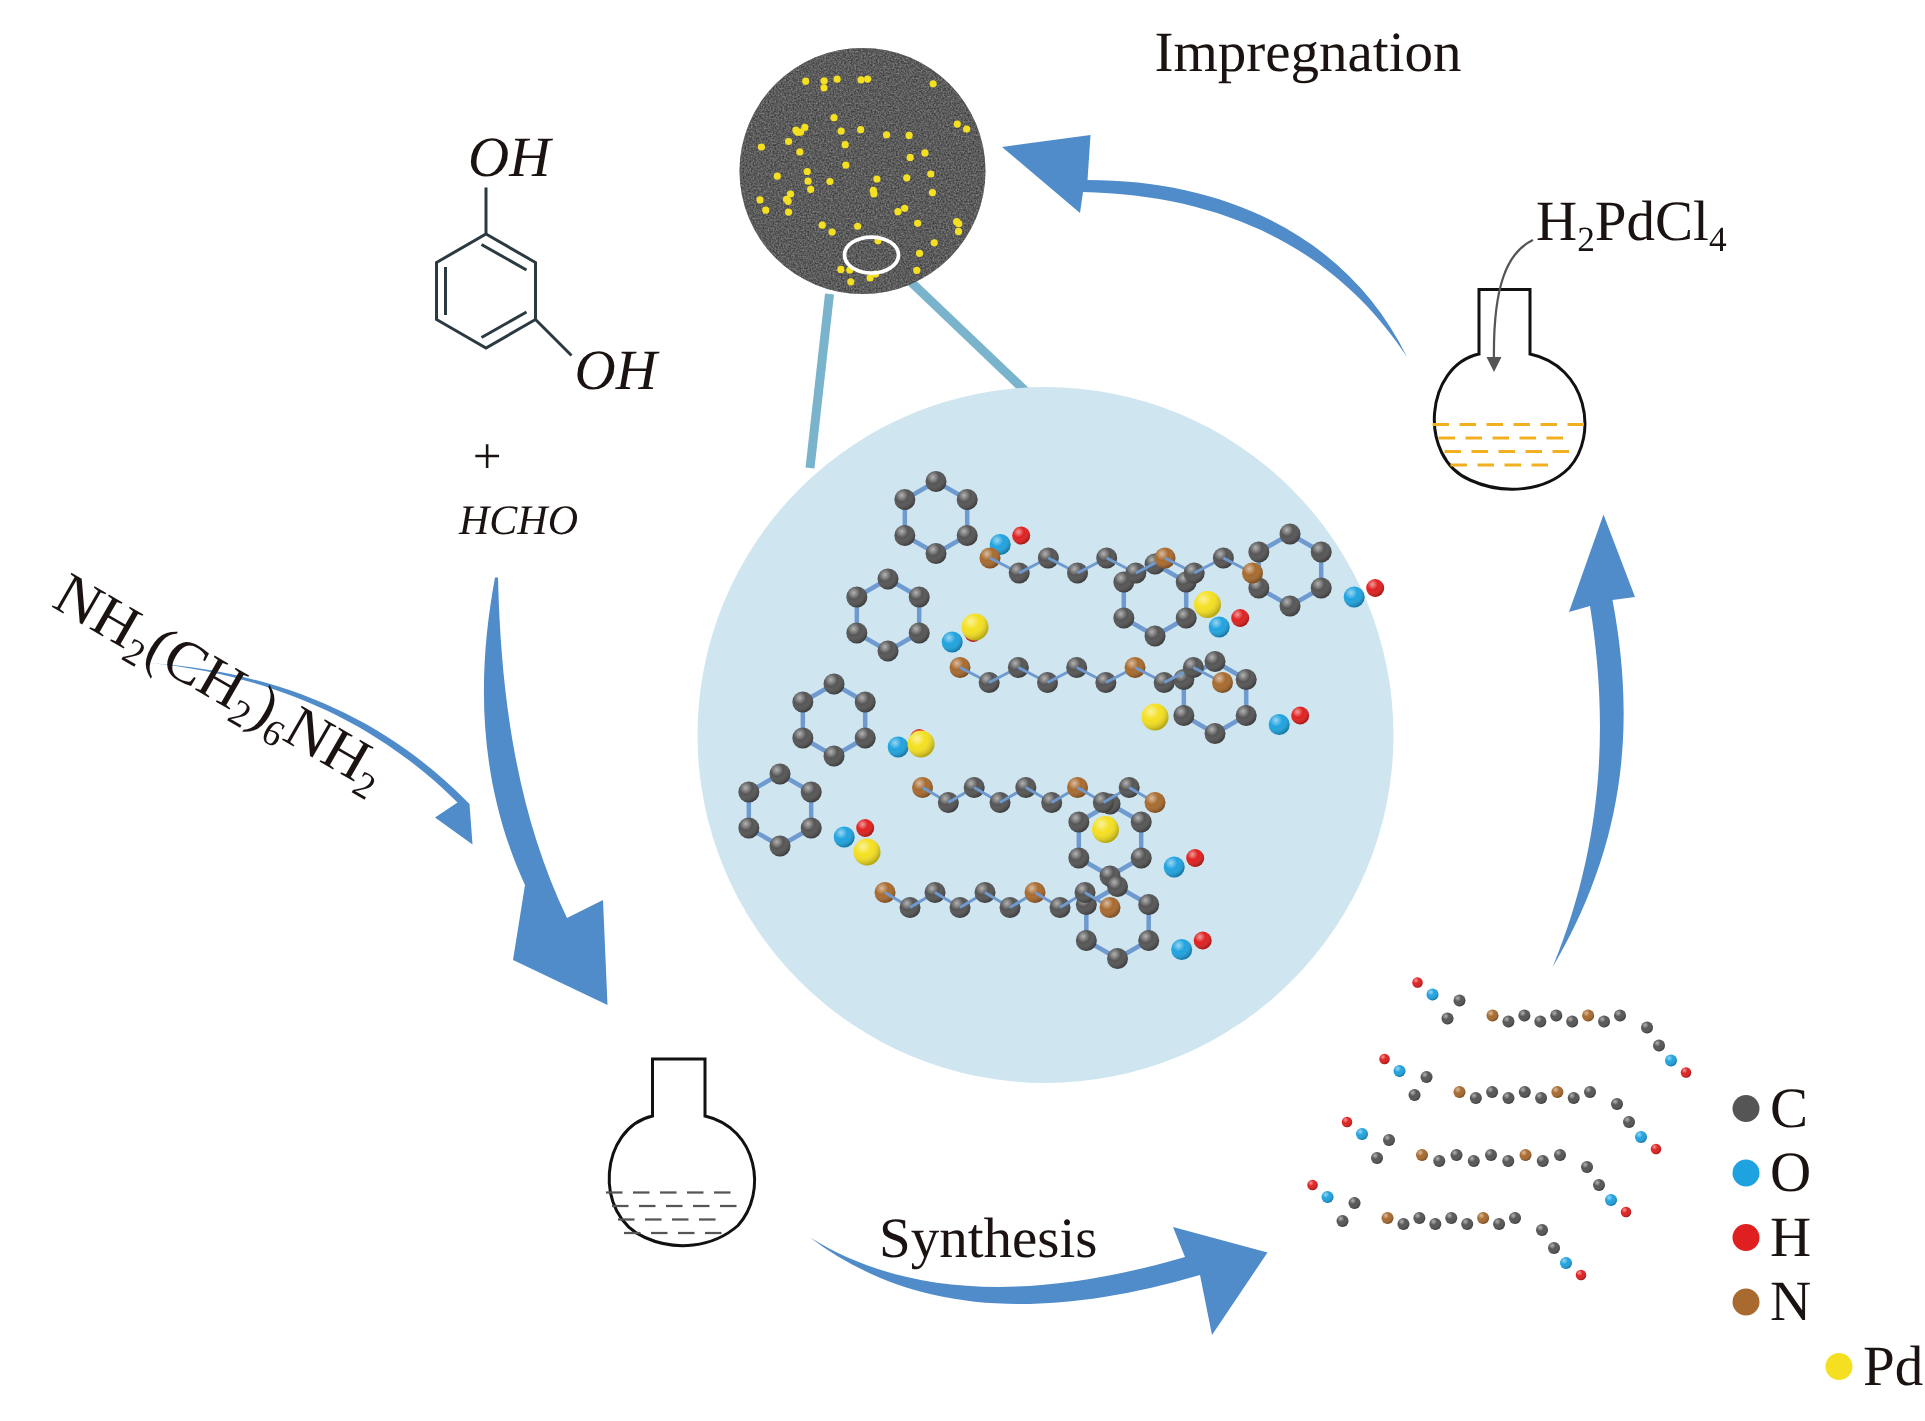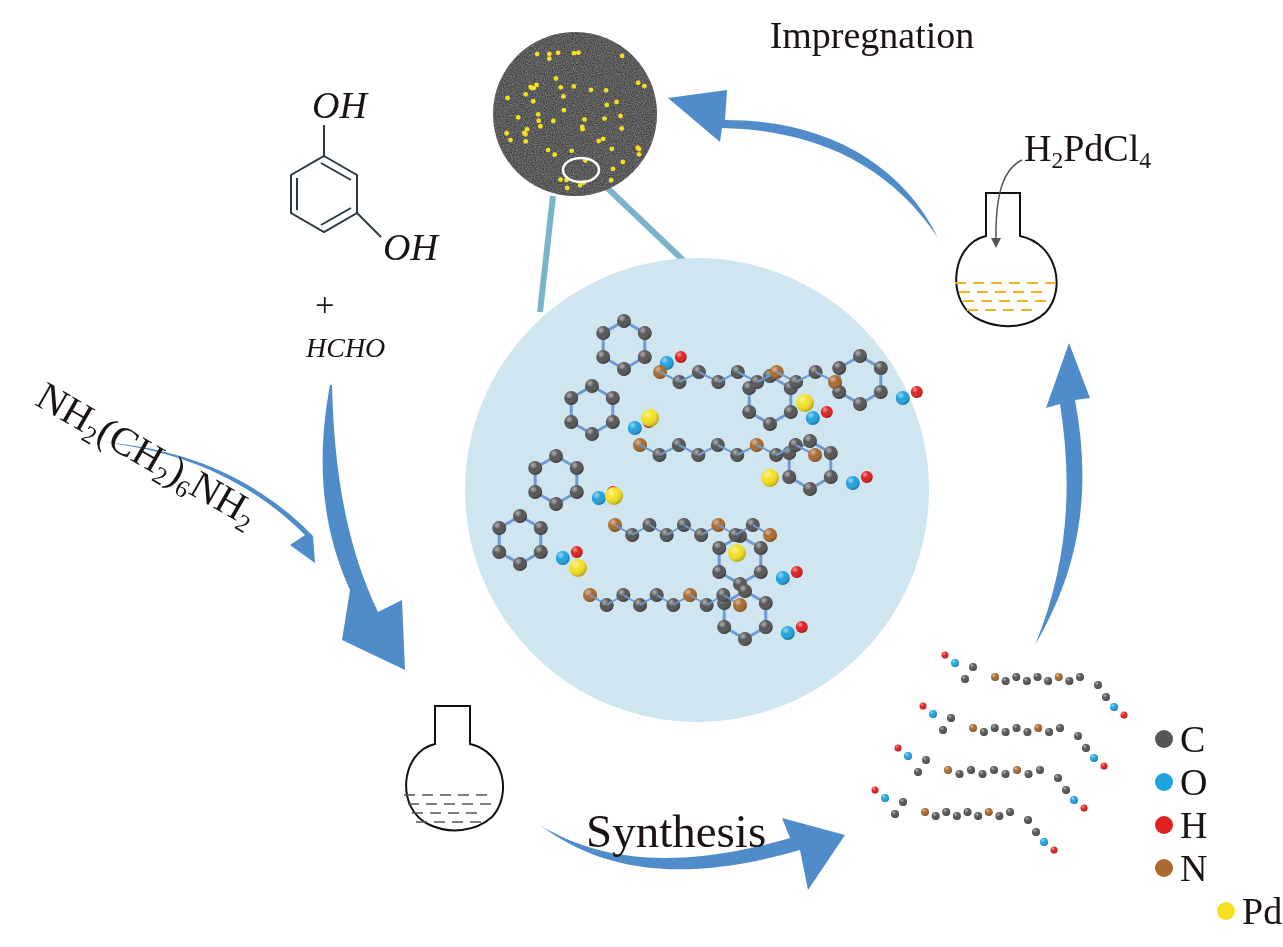--- a/index.html
+++ b/index.html
@@ -653,21 +653,21 @@
 </div>
 
 <div class="abs txt" style="left:752px; top:16px; font-size:38px; text-align:center; line-height:1.05; width:240px;">
   <div>Impregnation</div>
 </div>
 
 <div class="abs txt" style="left:1024px; top:126px; font-size:38px;">
   <span>H</span><span class="sub">2</span><span>PdCl</span><span class="sub">4</span>
 </div>
 
-<div class="abs txt" style="left:586px; top:804px; font-size:47px;">Synthesis</div>
+<div class="abs txt" style="left:586px; top:804px; font-size:38px;">Synthesis</div>
 
 <div id="legend">
     <div class="legend-row" style="left: 1155px; top: 720px;">
       <span class="legend-dot" style="background: rgb(85, 85, 85);"></span>
       <span class="legend-label txt">C</span>
     </div>
     <div class="legend-row" style="left: 1155px; top: 763px;">
       <span class="legend-dot" style="background: rgb(31, 163, 224);"></span>
       <span class="legend-label txt">O</span>
     </div>

